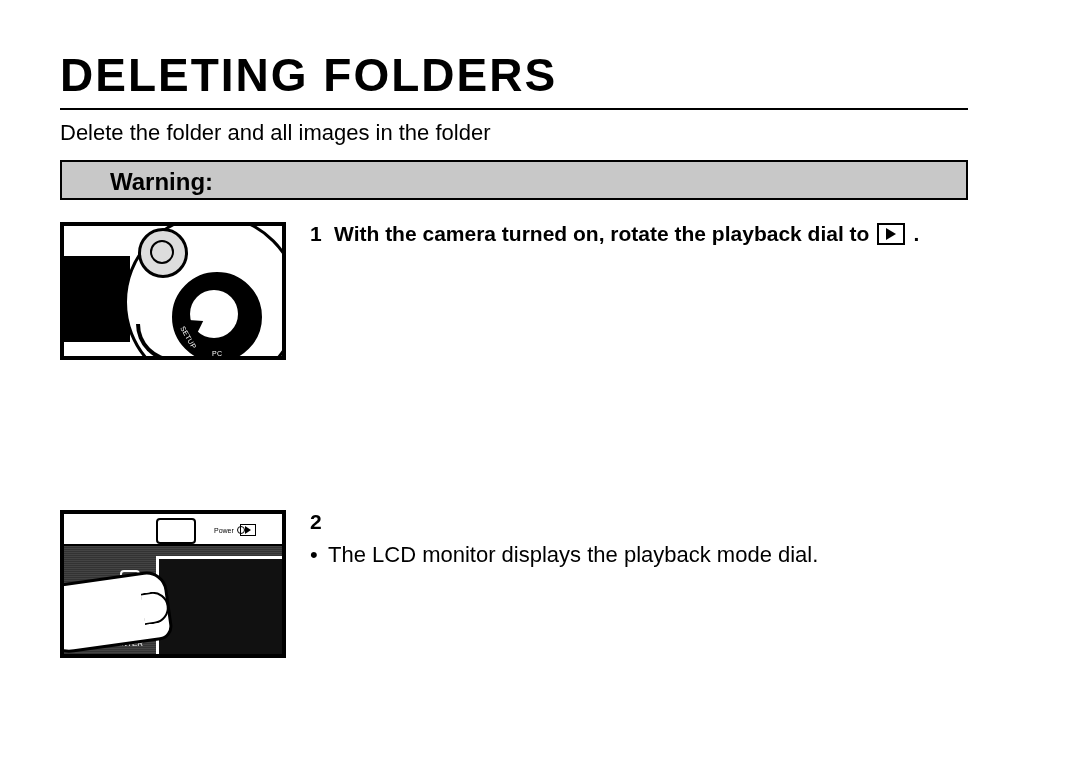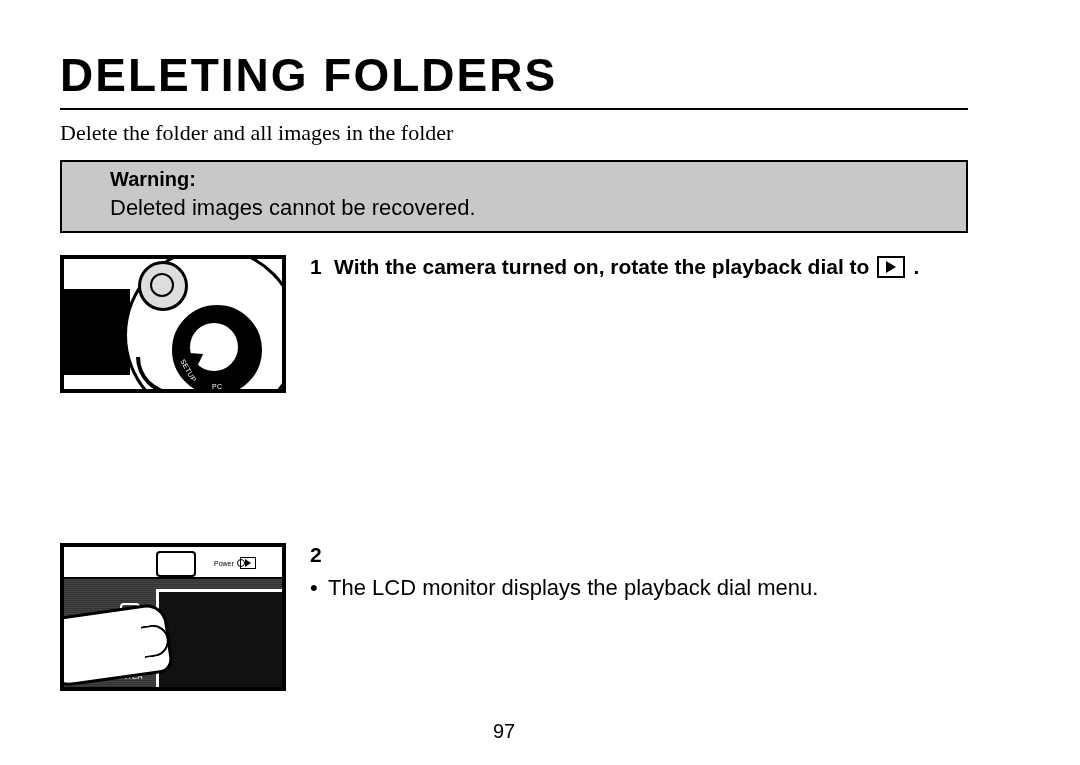--- a/index.html
+++ b/index.html
@@ -27,30 +27,29 @@
     margin: 0 0 6px 0;
   }
   .rule {
     border: none;
     border-top: 2px solid #000;
     margin: 0 0 10px 0;
   }
   .subtitle {
     font-size: 22px;
     margin: 0 0 14px 0;
-    font-family: Liberation Serif, serif;
   }
   .warning-box {
     border: 2px solid #000;
     background: #c8c8c8;
     margin: 0 0 22px 0;
   }
   .warning-head {
     font-weight: 700;
-    font-size: 20px;
+    font-size: 24px;
     padding: 6px 8px 2px 48px;
   }
   .warning-body {
     font-size: 22px;
     padding: 2px 8px 10px 48px;
   }
   .step {
     display: flex;
     align-items: flex-start;
     margin-bottom: 150px;
@@ -325,21 +324,20 @@
 <body>
 
 <div class="page">
 
   <h1 class="title">Deleting Folders</h1>
   <hr class="rule">
   <p class="subtitle">Delete the folder and all images in the folder</p>
 
   <div class="warning-box">
     <div class="warning-head">Warning:</div>
-    <div class="warning-body">Deleted images cannot be recovered.</div>
   </div>
 
   <div class="step">
     <div class="step-illus illus1">
       <div class="lcd"></div>
       <div class="big-ring"></div>
       <div class="shutter"></div>
       <div class="dial"></div>
       <div class="dial-inner"></div>
       <span class="label-setup">SETUP</span>
@@ -372,19 +370,18 @@
         <div>MENU</div>
         <div>ENTER</div>
       </div>
       <div class="finger"></div>
     </div>
     <div class="step-text">
       <p class="step-line">
         <span class="step-num">2</span>
       </p>
       <ul class="step-bullets">
-        <li>The LCD monitor displays the playback dial menu.</li>
+        <li>The LCD monitor displays the playback mode dial.</li>
       </ul>
     </div>
   </div>
 
-  <div class="page-number">97</div>
 </div>
 
 </body></html>

